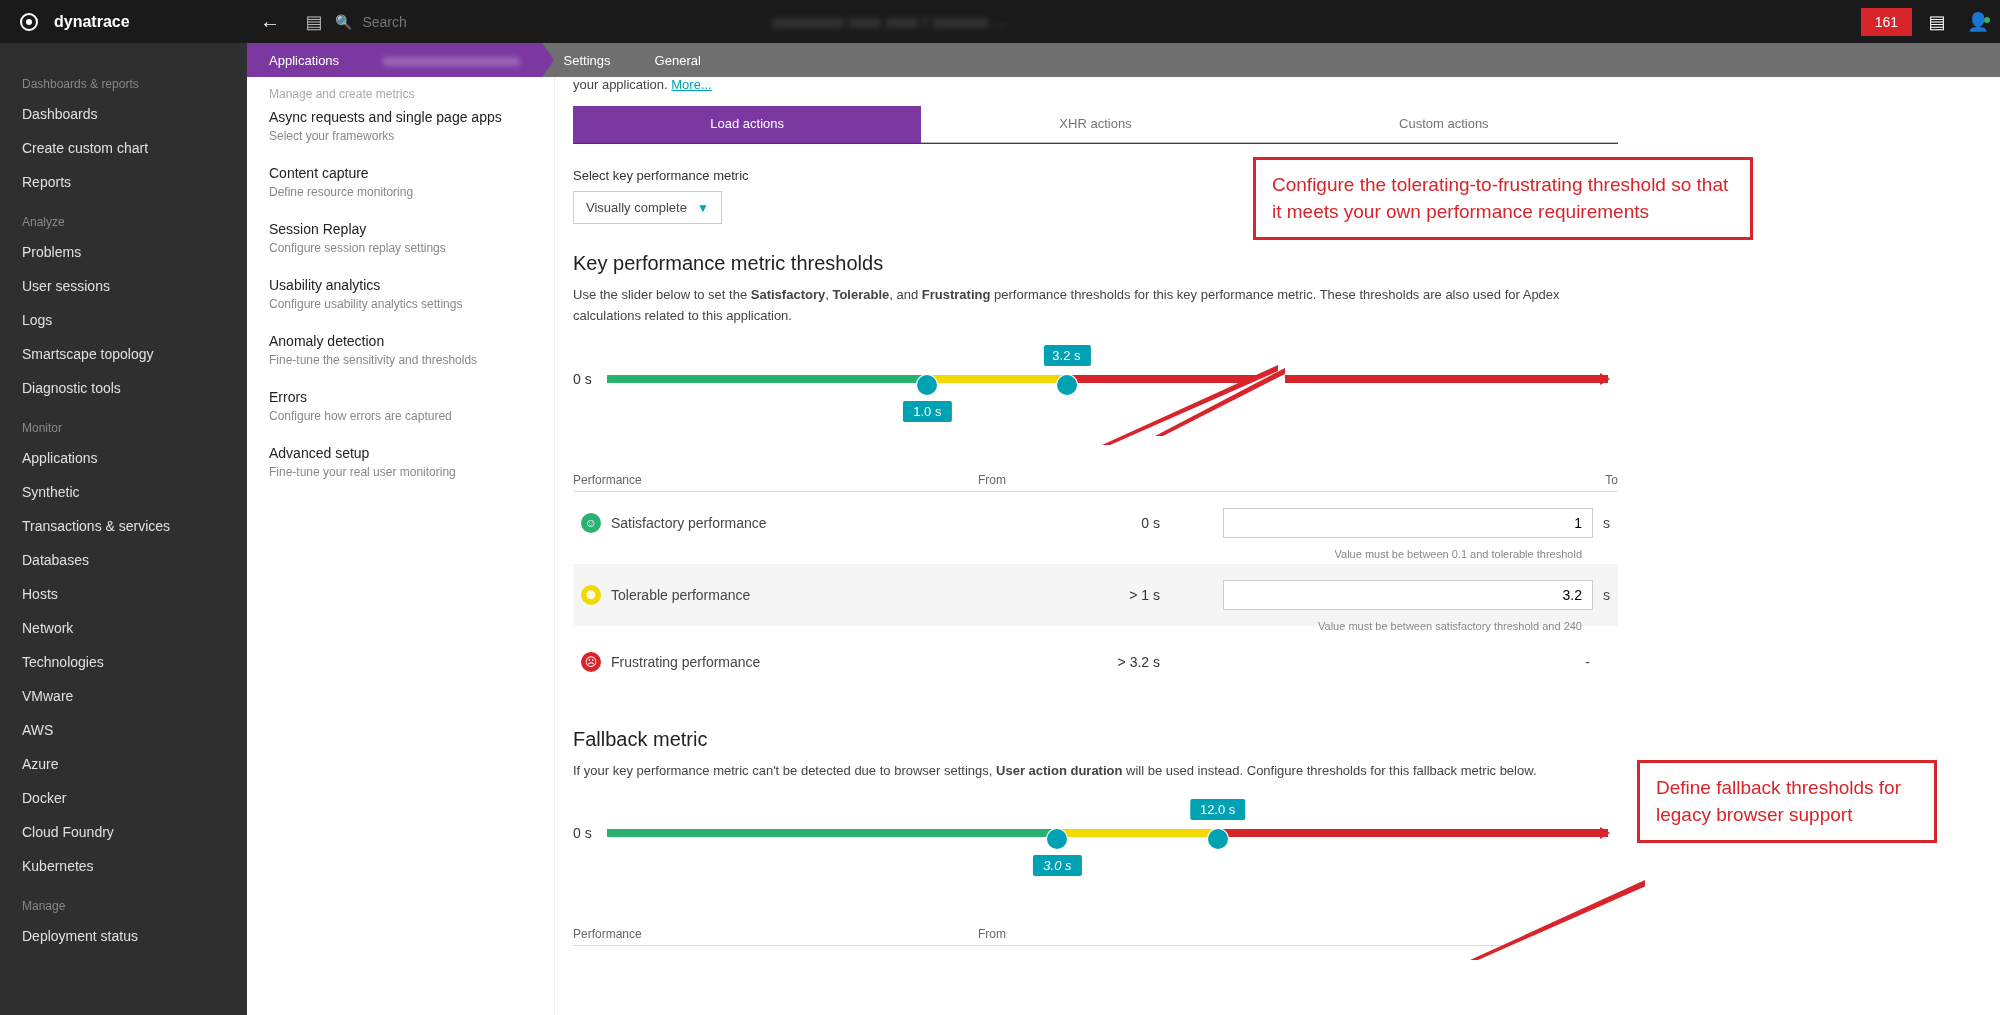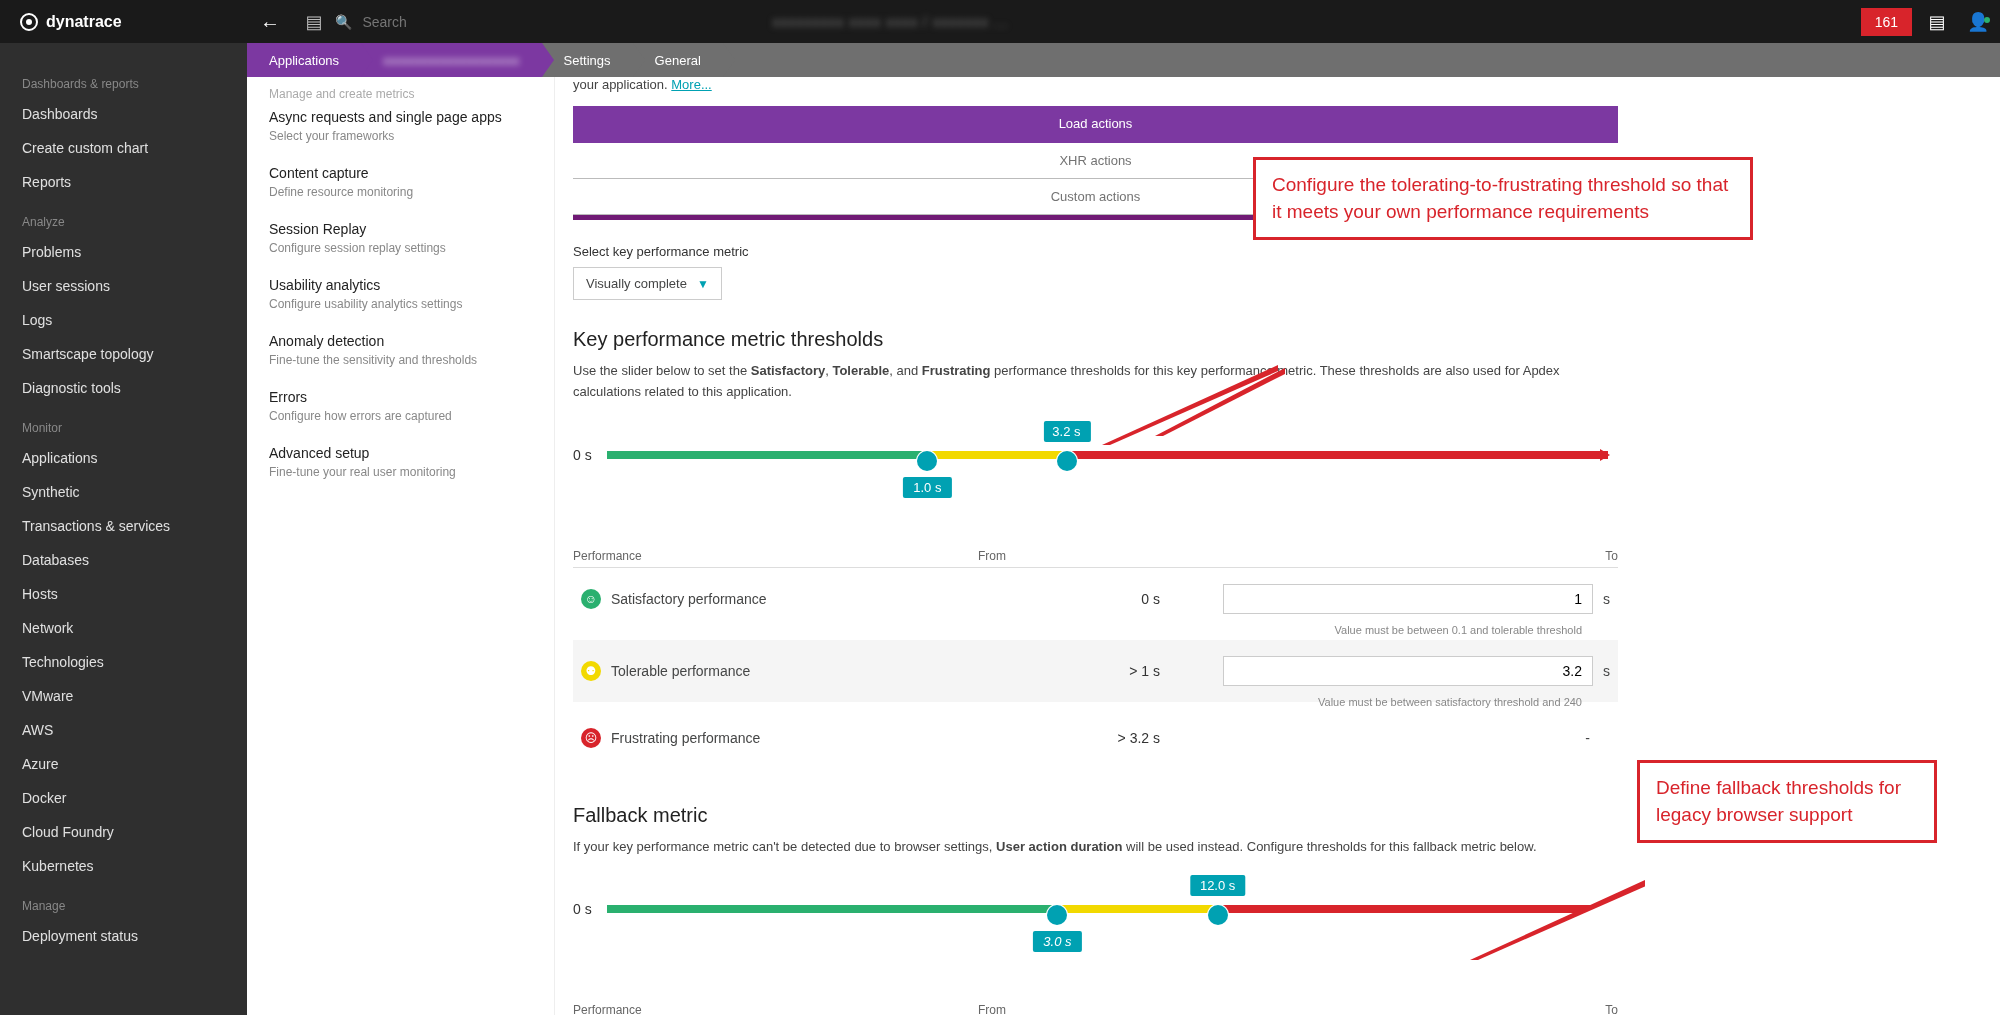--- a/index.html
+++ b/index.html
@@ -1,20 +1,20 @@
 <!DOCTYPE html>
 <html><head>
 <meta charset="utf-8">
 <style>
 * { box-sizing: border-box; margin: 0; padding: 0; }
 body { font-family: Arial, sans-serif; font-size: 13px; color: #454646; width: 2000px; height: 1015px; overflow: hidden; background: #fff; position: relative; }
 
 
 .topbar { background: #1a1a1a; height: 43px; display: flex; align-items: center; color: #ccc; }
-.logo-area { width: 247px; display: flex; align-items: center; padding-left: 20px; gap: 8px; color:#fff; font-weight:600; font-size:16px; }
+.logo-area { width: 247px; display: flex; align-items: center; padding-left: 20px; gap: 16px; color:#fff; font-weight:600; font-size:16px; }
 .logo-icon { width:18px; height:18px; border:2px solid #fff; border-radius:50%; position:relative; }
 .logo-icon::after { content:""; position:absolute; width:6px; height:6px; background:#fff; border-radius:50%; top:4px; left:4px; }
 .back-btn { width:46px; text-align:center; font-size:20px; color:#fff; cursor:pointer; }
 .icon-btn { width:42px; text-align:center; font-size:18px; color:#bbb; cursor:pointer; }
 .search-area { flex:1; display:flex; align-items:center; color:#bbb; font-size:14px; gap:10px; }
 .search-area input { background:transparent; border:none; color:#bbb; font-size:14px; width:400px; }
 .badge-red { background:#d8242b; color:#fff; padding:6px 14px; font-size:14px; margin-right:4px; }
 .notif { width:42px; text-align:center; font-size:18px; color:#fff; position:relative; }
 .usericon { width:42px; text-align:center; font-size:18px; color:#fff; position:relative; }
 .usericon::after { content:""; position:absolute; width:6px; height:6px; background:#2ab06f; border-radius:50%; top:6px; right:10px; }
@@ -40,21 +40,21 @@
 
 
 .settings-panel { position:absolute; left:247px; top:77px; width:308px; bottom:0; background:#fff; padding:18px 22px; border-right:1px solid #eee; }
 .settings-panel .sitem { margin-bottom:22px; cursor:pointer; }
 .settings-panel .sitem .title { font-size:14px; color:#222; margin-bottom:4px; }
 .settings-panel .sitem .sub { font-size:12px; color:#888; }
 
 
 .main { position:absolute; left:555px; top:77px; right:0; bottom:0; background:#fff; padding:0 20px 40px 18px; overflow:hidden; }
 .more-link { color:#00a1b2; font-size:13px; text-decoration:underline; cursor:pointer; }
-.tabs { display:flex; margin-top:14px; border-bottom:5px solid #701a75;flex-direction:column; }
+.tabs { display:flex; margin-top:14px; border-bottom:1px solid #701a75; }
 .tab { flex:1; text-align:center; padding:10px 0; font-size:13px; color:#737373; cursor:pointer; border-bottom:2px solid transparent; }
 .tab.active { background:#7c38a1; color:#fff; border-bottom-color:#7c38a1; }
 .tab.inactive { border-bottom:1px solid #bbb; }
 
 .section-label { font-size:13px; color:#333; margin-top:24px; margin-bottom:8px; }
 .select-box { display:inline-flex; align-items:center; border:1px solid #ccc; padding:8px 12px; font-size:13px; cursor:pointer; gap:10px; }
 .select-box .chev { color:#00a1b2; font-size:12px; }
 
 h2.hdr { font-size:20px; color:#222; font-weight:400; margin-top:28px; margin-bottom:10px; }
 .desc { font-size:13px; color:#444; line-height:1.6; max-width:1040px; }

